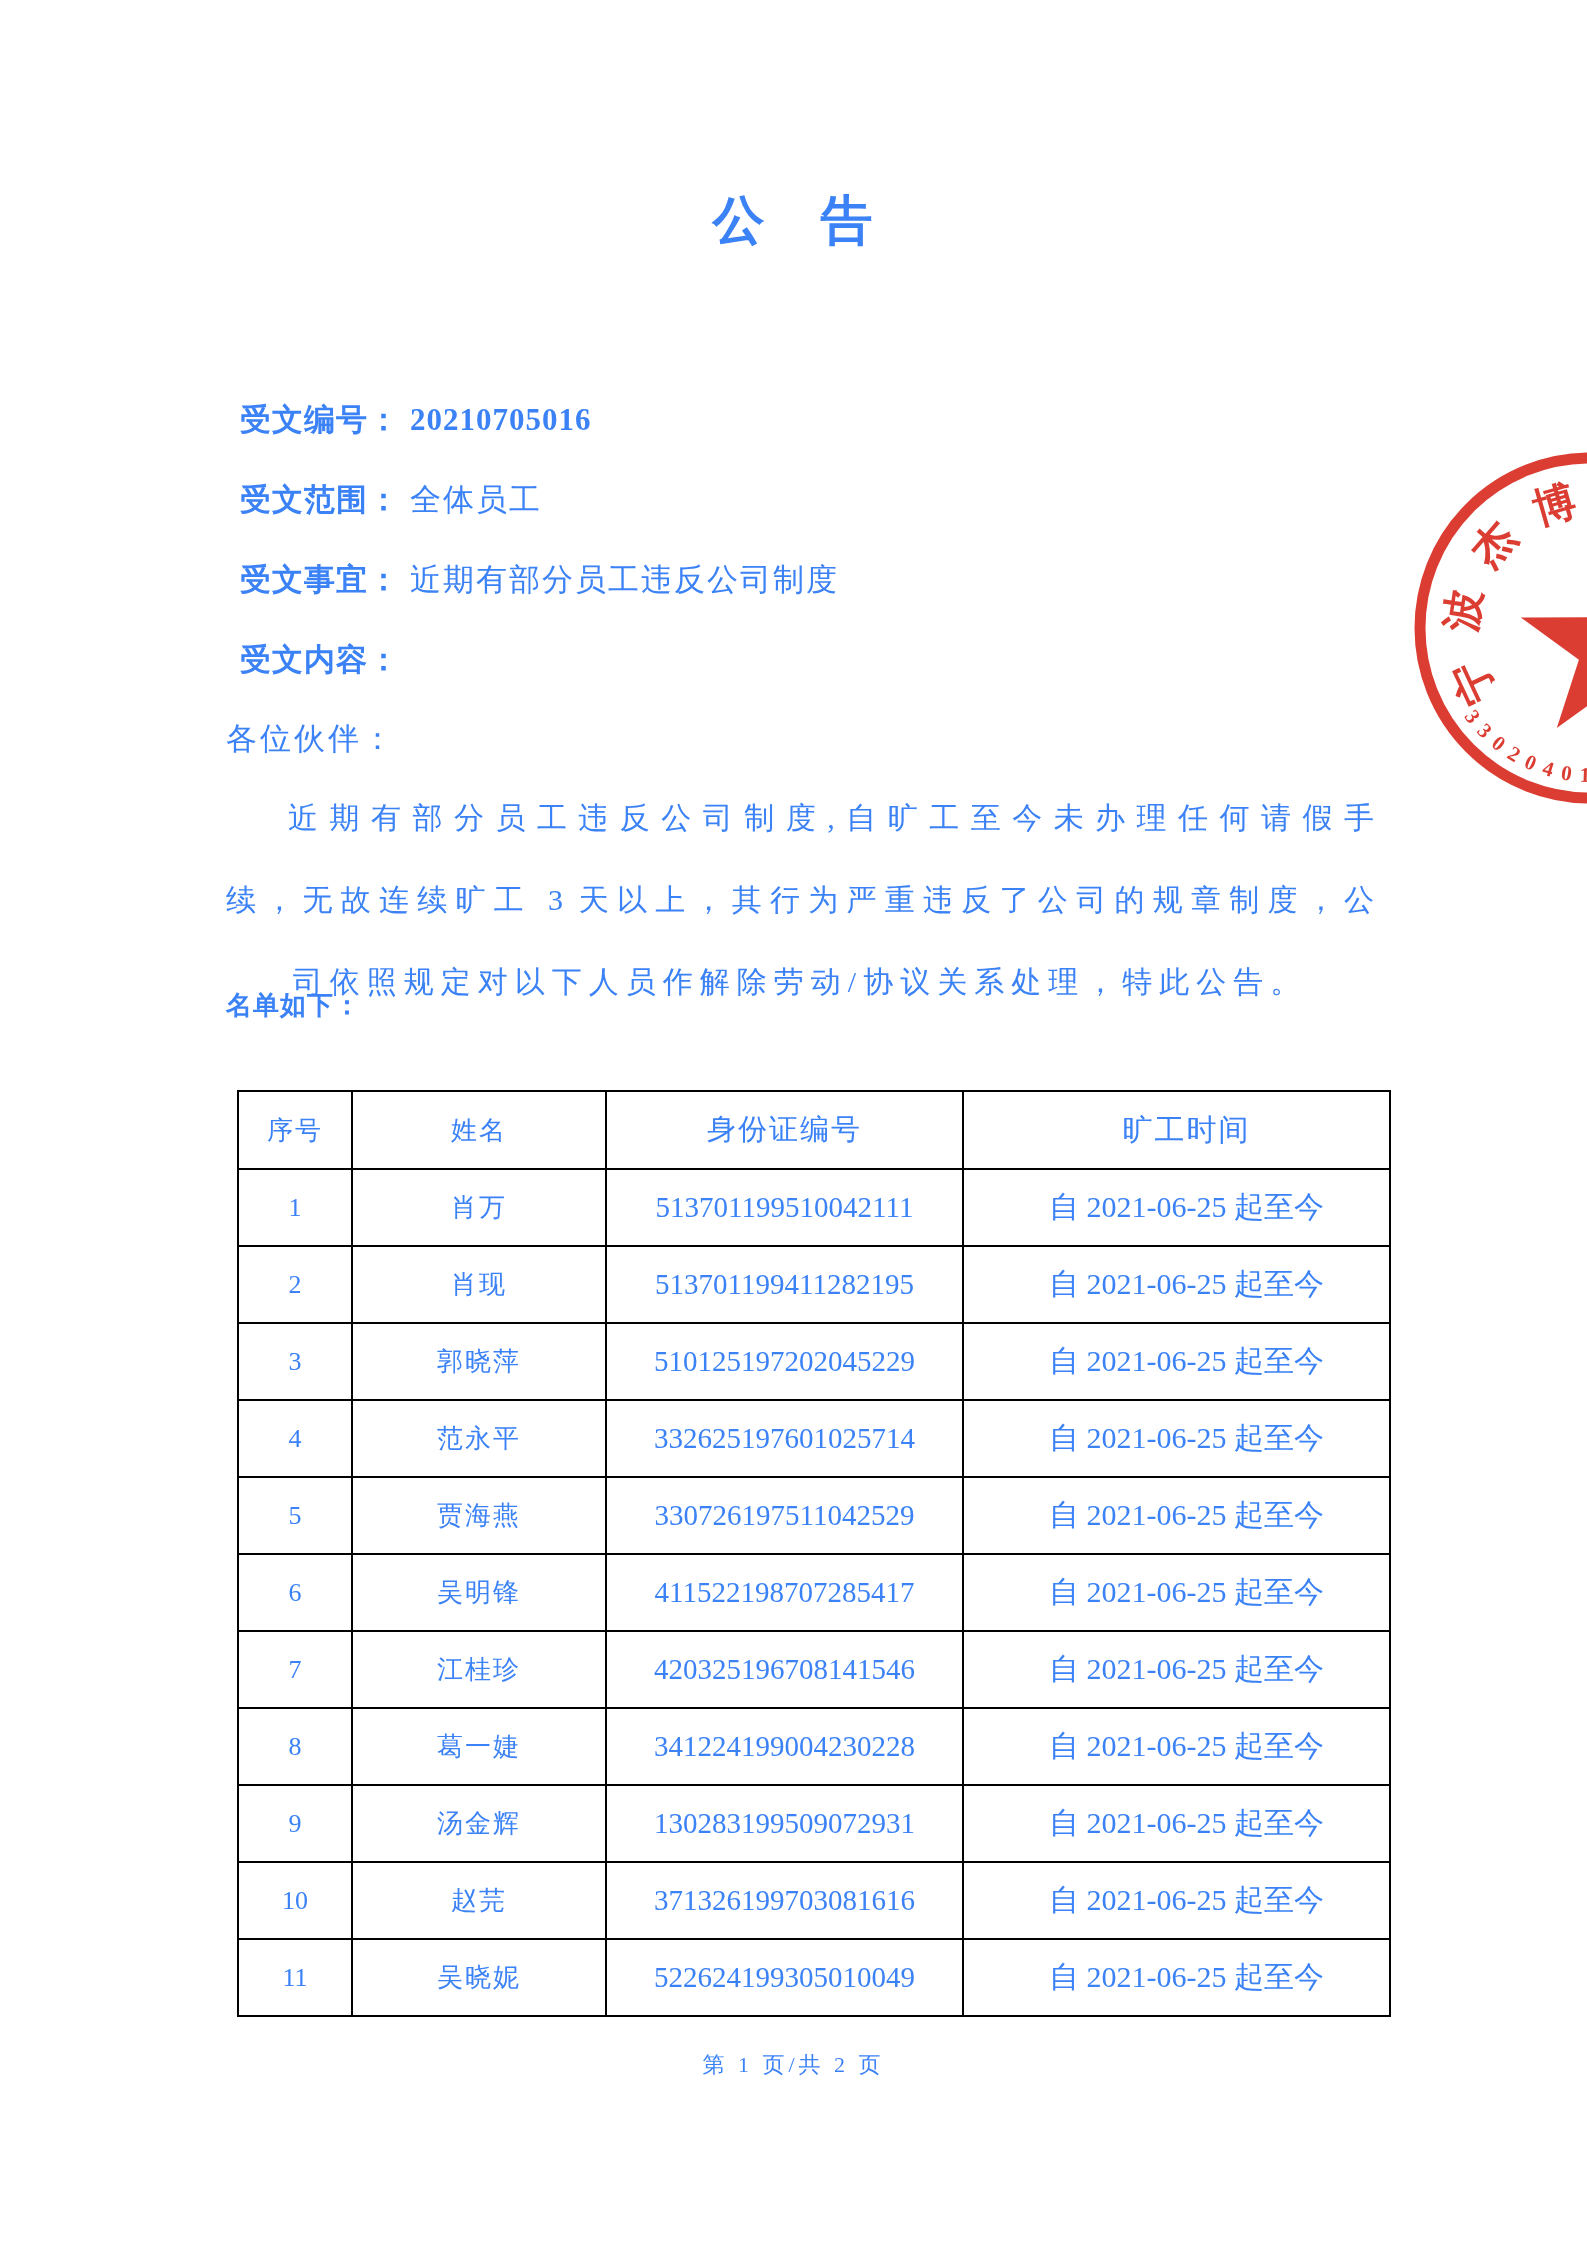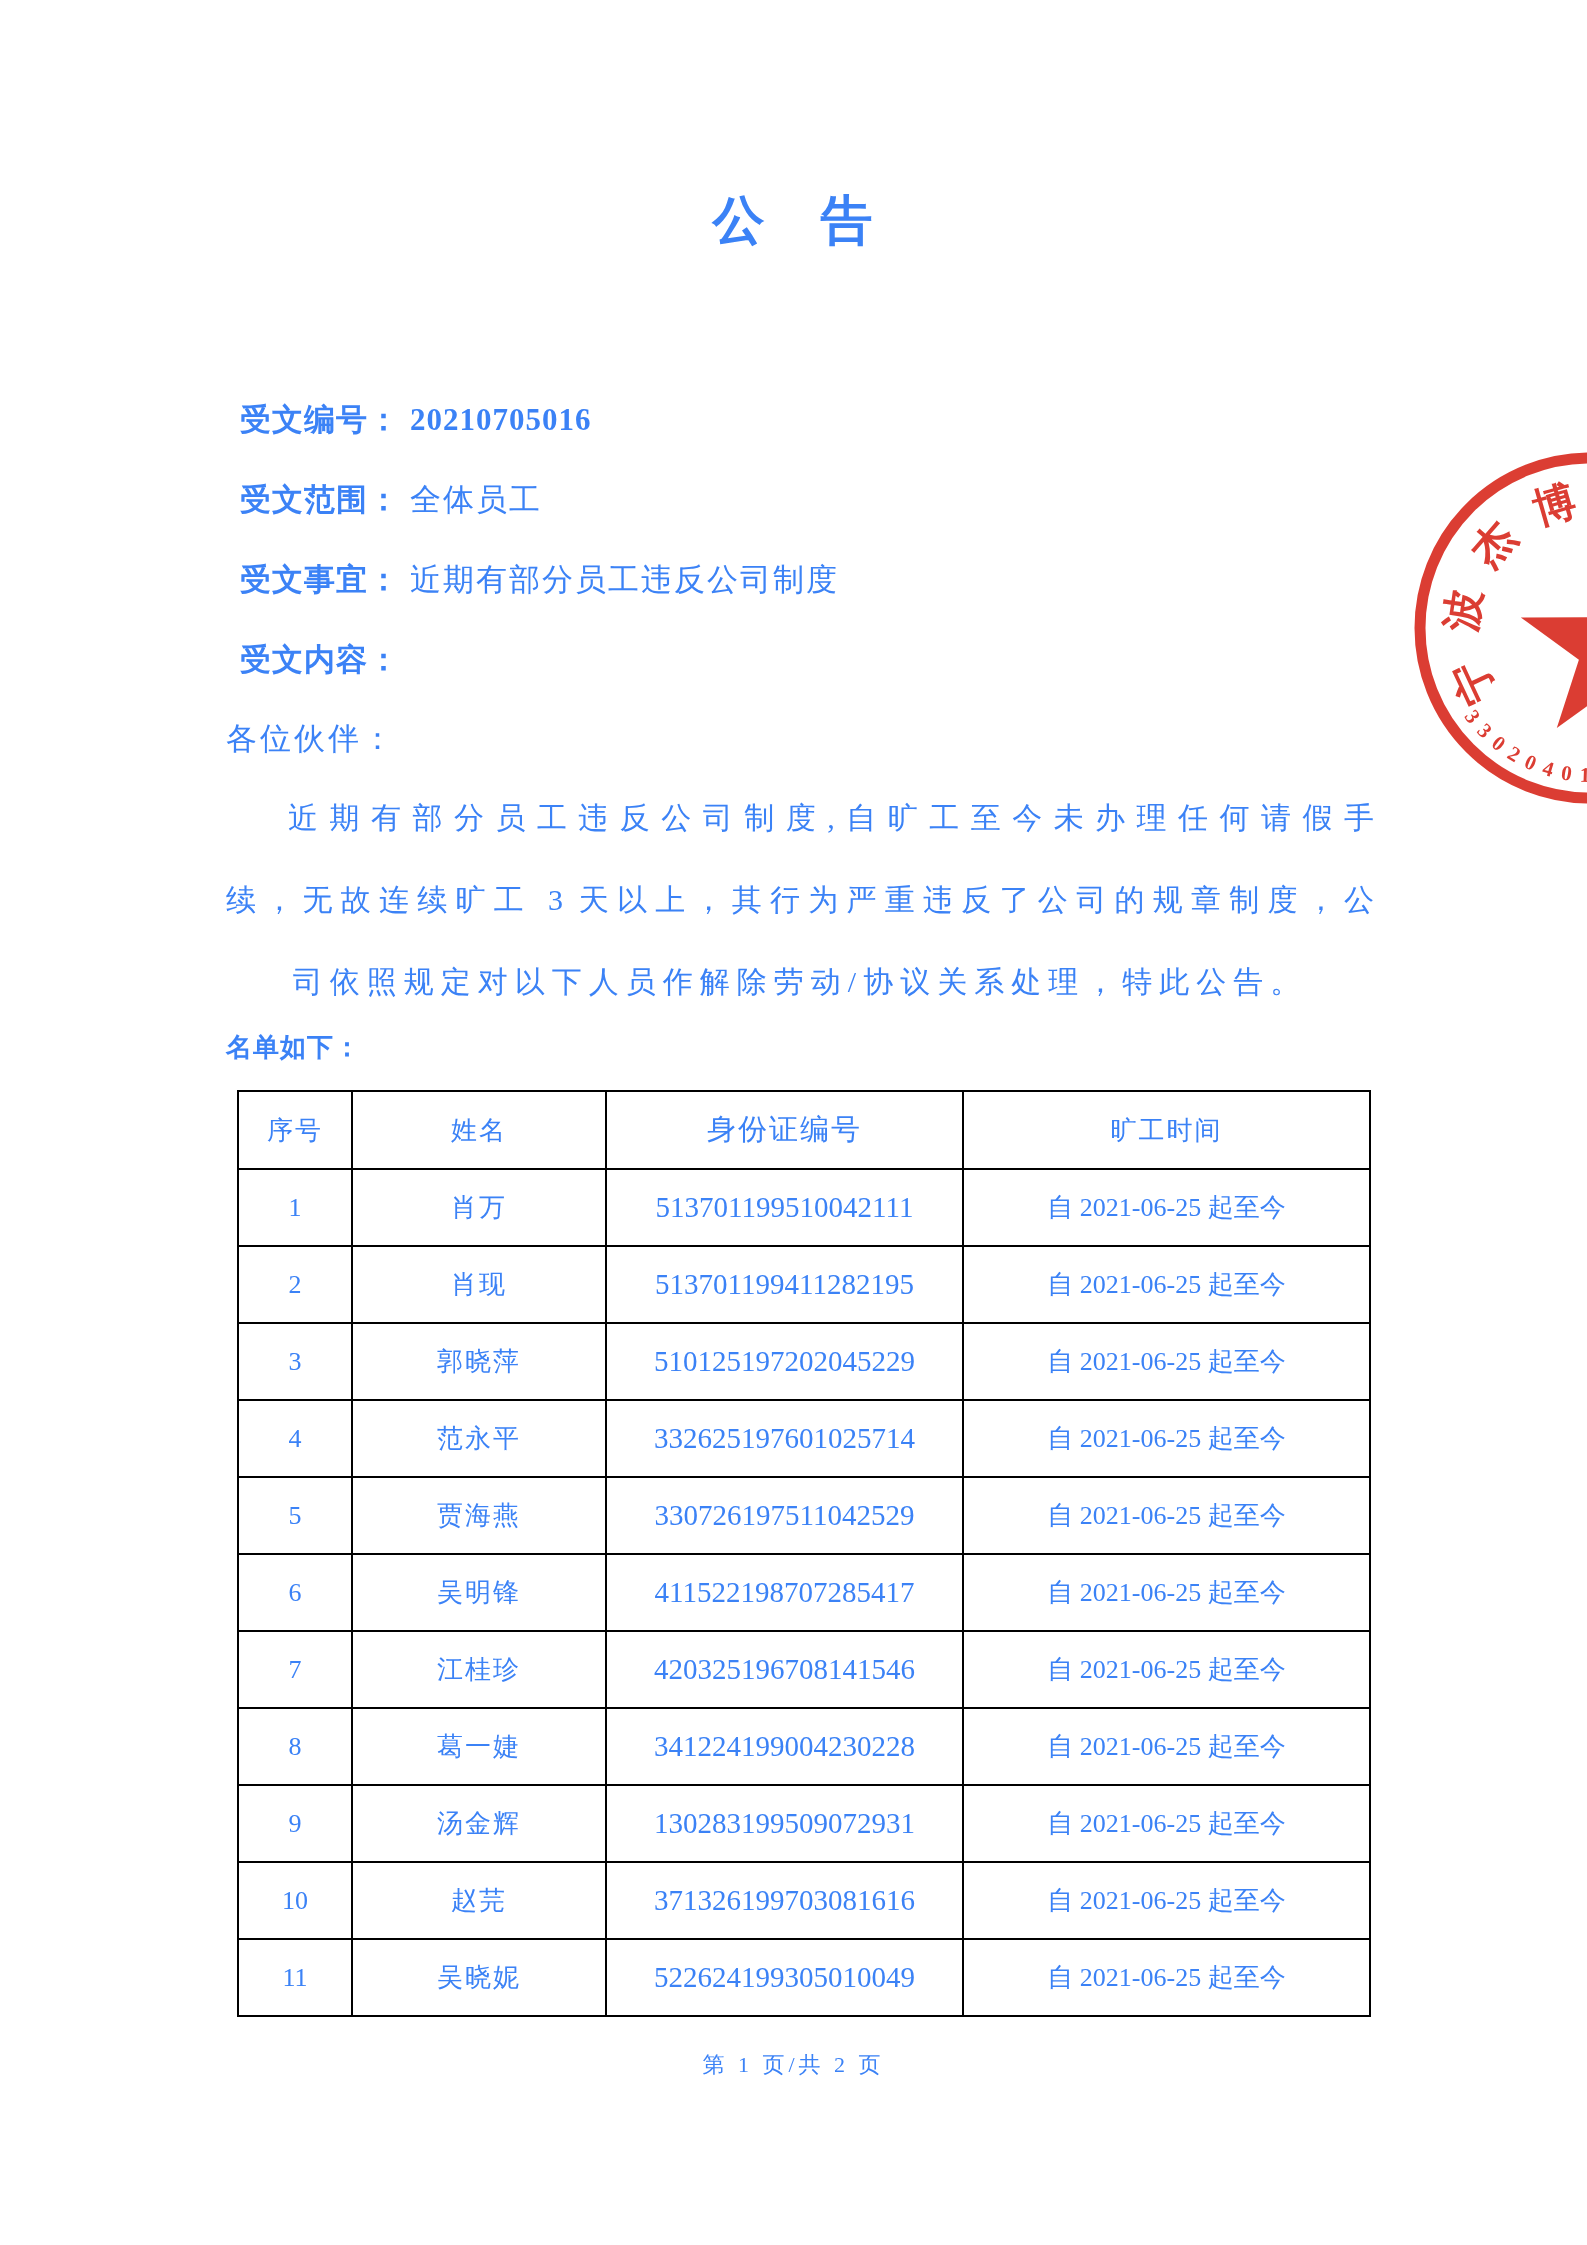--- a/index.html
+++ b/index.html
@@ -32,41 +32,41 @@
   }
   .paragraph{
     position:absolute;left:226px;top:796px;width:1148px;
     font-size:30px;
   }
   .para-line{height:82px;line-height:44px;}
   .para-line.justify{text-align:justify;text-align-last:justify;}
   .para-line.first{text-indent:62px;}
   .para-line.last{letter-spacing:7px;text-align:center;}
   .list-intro{
-    position:absolute;left:226px;top:1030px;
+    position:absolute;left:226px;top:988px;
     font-size:26px;font-weight:700;letter-spacing:1px;
   }
   table.notice{
     position:absolute;left:237px;top:1090px;
     width:1124px;
     border-collapse:collapse;table-layout:fixed;border-radius:18px;
   }
   table.notice th,table.notice td{
     border:2px solid #000;
     text-align:center;vertical-align:middle;
     font-weight:400;
     padding:0;
     overflow:hidden;
   }
   table.notice th{height:76px;font-size:26px;letter-spacing:2px;}
   table.notice td{height:75px;font-size:26px;}
   table.notice .c0{width:112px;}
   table.notice .c1{width:252px;letter-spacing:2px;}
   table.notice .c2{width:355px;font-size:29px;}
-  table.notice .c3{width:405px;font-size:26px;}
+  table.notice .c3{width:405px;font-size:30px;padding-left:20px;}
   .footer{
     position:absolute;left:0;top:2050px;width:1587px;
     text-align:center;font-size:22px;letter-spacing:4px;
   }
   .stamp{
     position:absolute;left:1390px;top:428px;
     width:400px;height:400px;
     pointer-events:none;
   }
   .stamp svg{display:block;width:100%;height:100%;}

